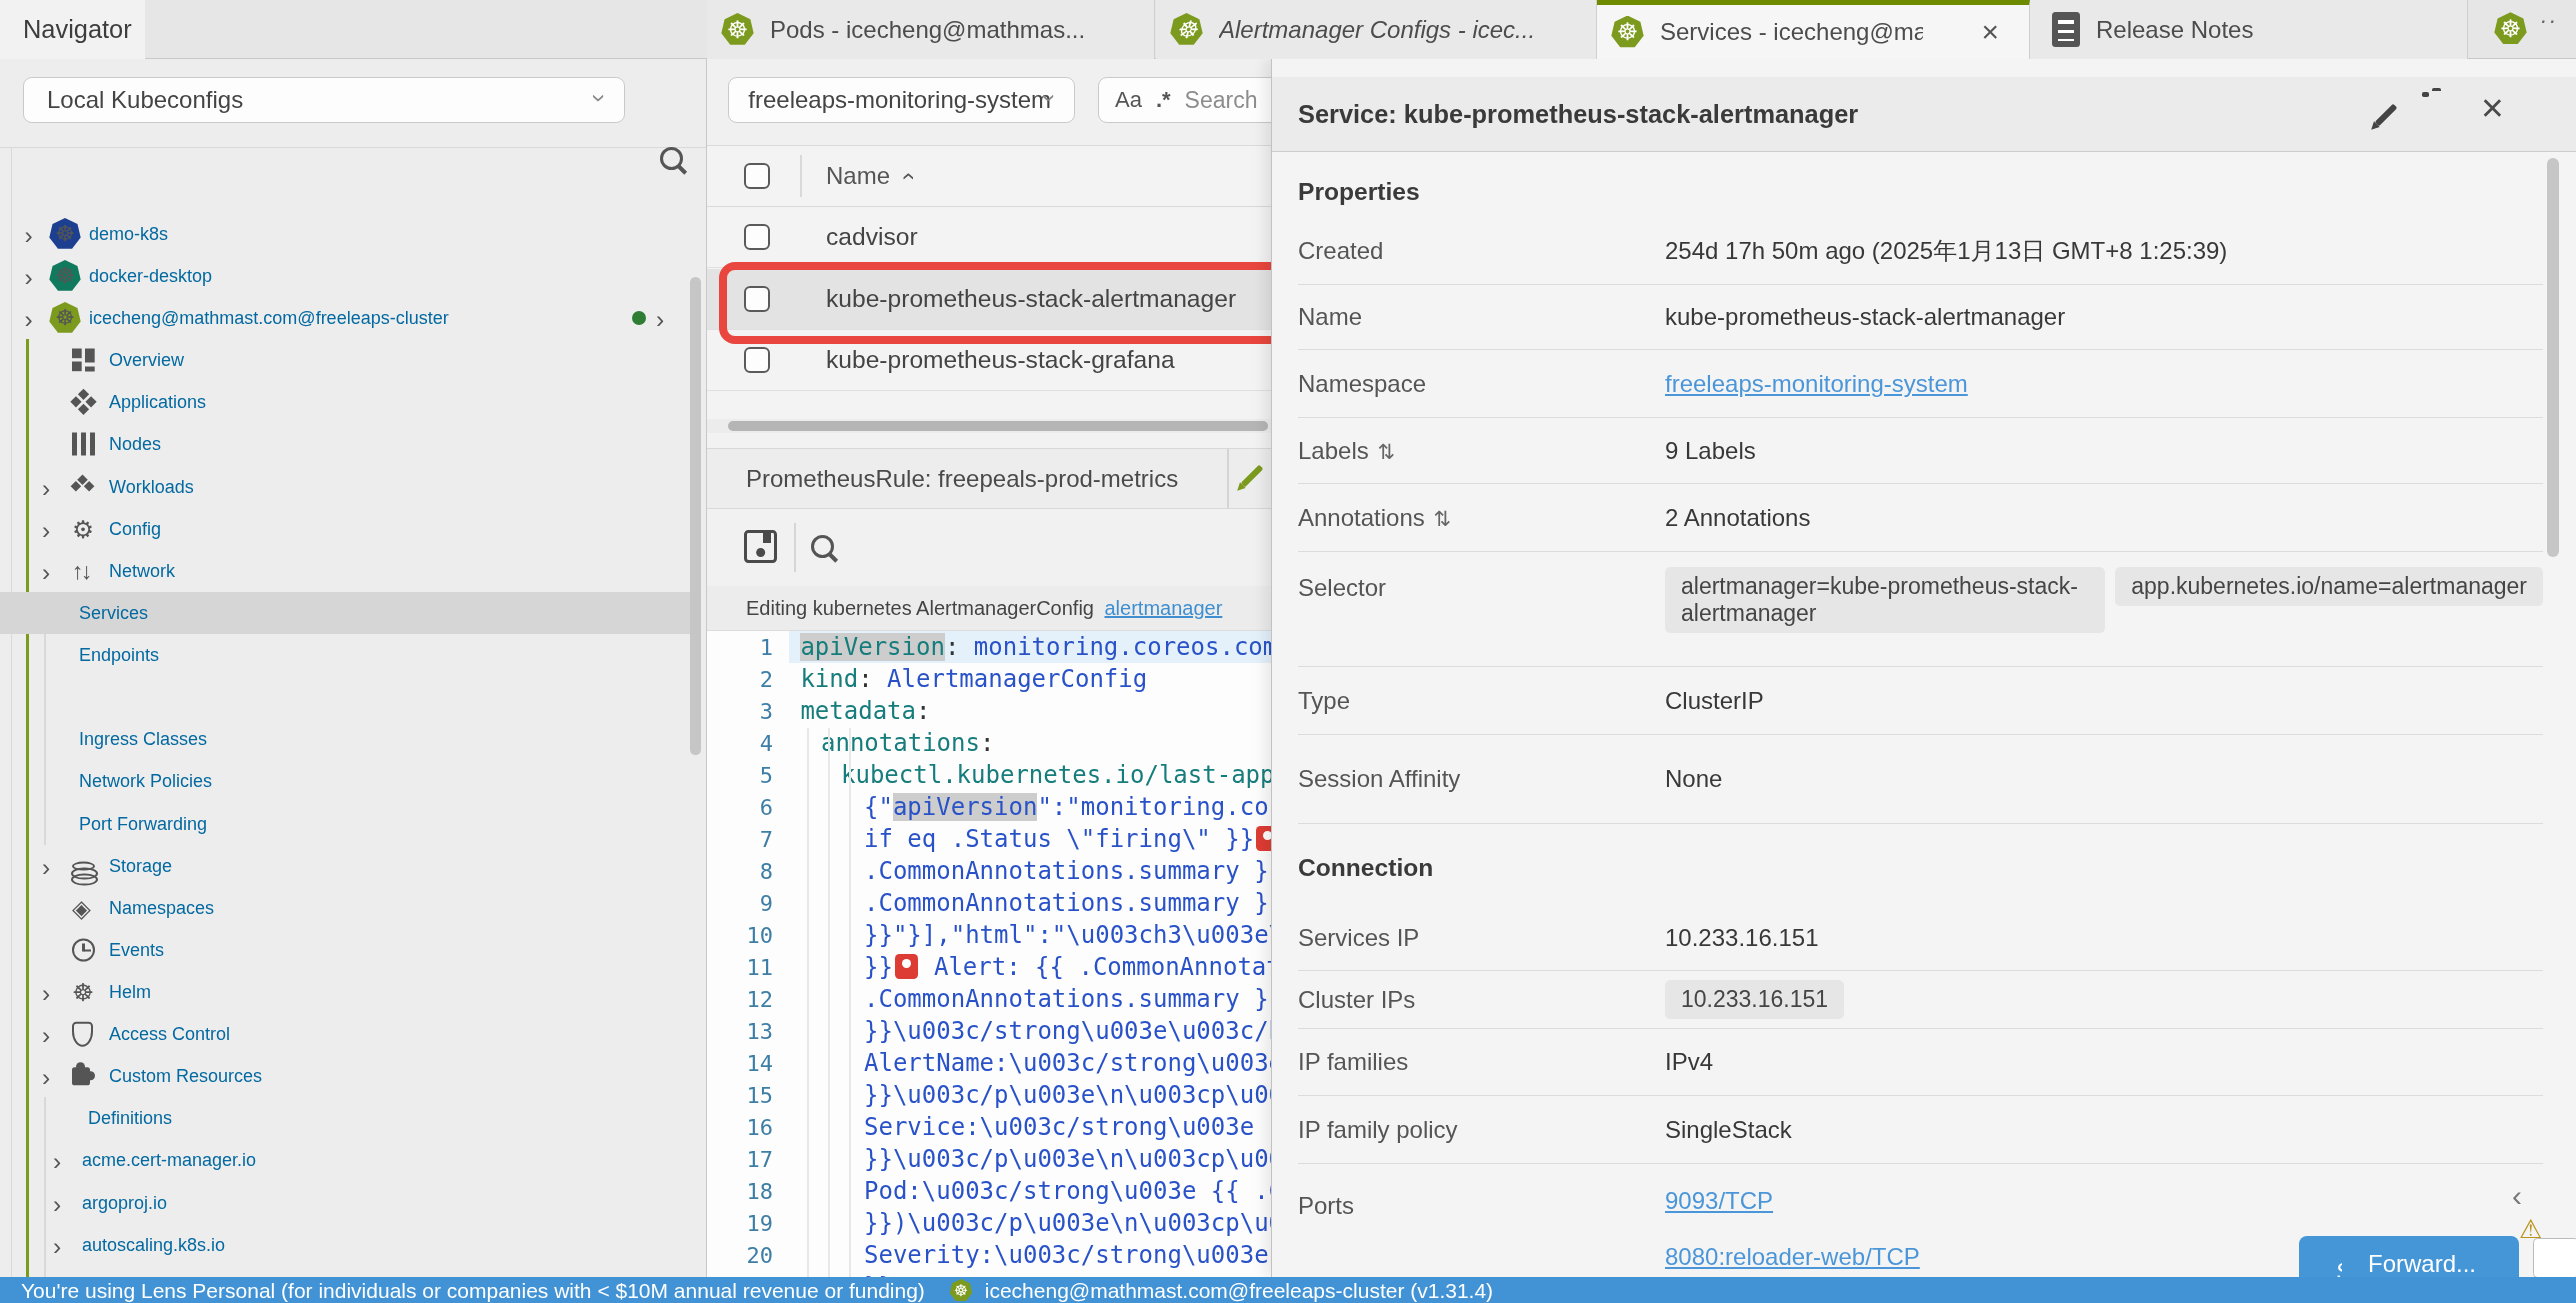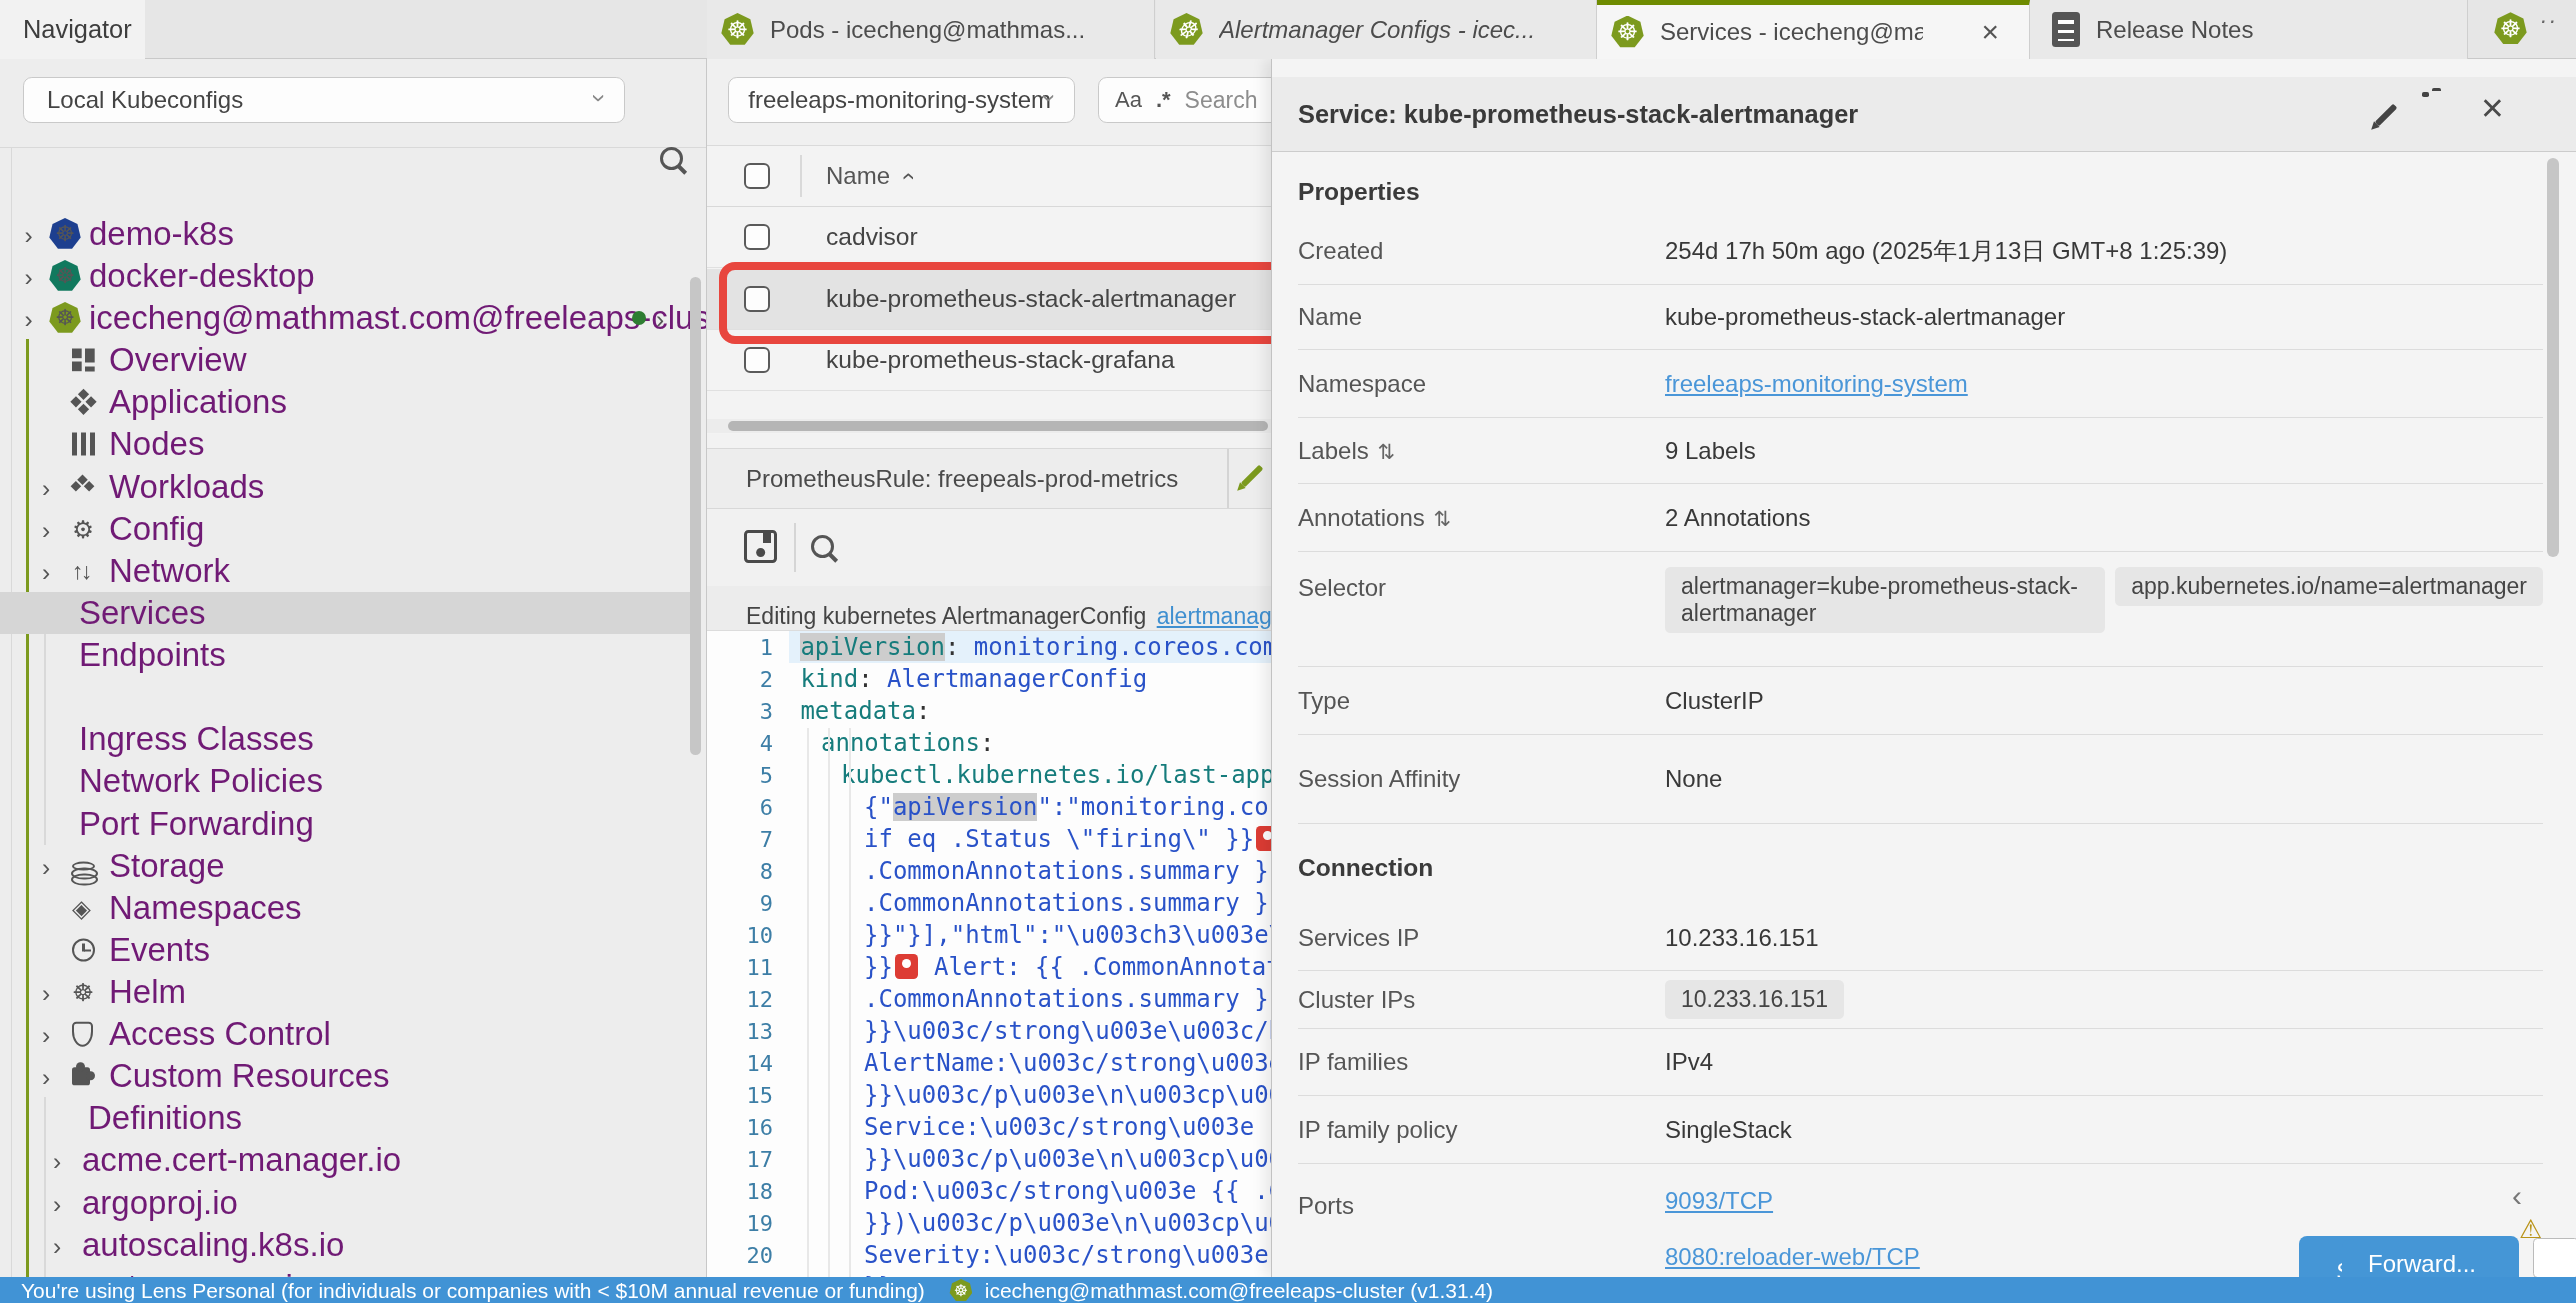--- a/index.html
+++ b/index.html
@@ -30,21 +30,21 @@
   .kubeconfig-select { left:23px; top:18.4px; width:602px; padding-left:23px; }
   .chev { display:inline-block; font-size:26px; color:#888; line-height:1; transform-origin:50% 50%; }
   .chev.down { transform:rotate(90deg); }
   .chev.tree { color:#555; font-size:24.6px; }
   .sel-chev { position:absolute; right:19.3px; top:7px; }
   .mag { display:inline-block; width:23px; height:23px; border:3.5px solid #555; border-radius:50%; position:relative; }
   .mag::after { content:""; position:absolute; width:3.5px; height:11.4px; background:#555; transform:rotate(-45deg); bottom:-8.8px; right:-3.5px; }
   .side-search { position:absolute; left:660px; top:88px; }
   .tree { position:absolute; left:0; top:89px; right:0; bottom:0; }
   .titem { position:absolute; left:0; width:697px; height:42px; }
-  .titem .tlabel { position:absolute; top:50%; transform:translateY(-50%); font-size:33px; color:#701a75; white-space:nowrap; }
+  .titem .tlabel { position:absolute; top:50%; transform:translateY(-50%); font-size:18px; color:#0369a1; white-space:nowrap; }
   .titem .ticon { position:absolute; top:50%; transform:translateY(-50%); color:#555; }
   .titem .tchev { position:absolute; top:50%; transform:translateY(-50%); }
   .titem.sel { background:#d6d6d6; }
   .lvl1 .tchev { left:24.6px; } .lvl1 .ticon { left:49px; } .lvl1 .tlabel { left:89px; }
   .lvl2 .tchev { left:42px; } .lvl2 .ticon { left:72px; } .lvl2 .tlabel { left:109px; }
   .lvl3 .tlabel { left:79px; }
   .lvl3d .tlabel { left:88px; }
   .lvl3c .tchev { left:53px; } .lvl3c .tlabel { left:82px; }
   .mini-k8s { width:32px; height:32px; font-size:22px; }
   .statusdot { position:absolute; left:632px; top:50%; transform:translateY(-50%); width:14px; height:14px; border-radius:50%; background:#2e7d32; }
@@ -105,21 +105,21 @@
   .rule-header .vsep { position:absolute; left:520px; top:0; bottom:0; width:1.8px; background:#d4d4d4; }
   .pencil { display:inline-block; width:6.1px; height:26px; background:currentColor; border-radius:1.8px; transform:rotate(45deg); position:relative; }
   .pencil::after { content:""; position:absolute; bottom:-8px; left:-0.9px; border-left:4px solid transparent; border-right:4px solid transparent; border-top:8px solid currentColor; }
   .rule-pencil { position:absolute; left:542px; top:14px; color:#7c9a1e; }
   .edit-toolbar { position:absolute; left:707px; top:509px; width:564px; height:77px; background:#f1f1f1; z-index:1; }
   .floppy { position:absolute; left:37px; top:21px; width:33px; height:33px; border:3.5px solid #4a4a4a; border-radius:4.4px; }
   .floppy::before { content:""; position:absolute; top:-0.9px; right:2.6px; width:8px; height:10.5px; background:#4a4a4a; }
   .floppy::after { content:""; position:absolute; bottom:2.6px; left:50%; transform:translateX(-50%); width:9.7px; height:9.7px; border-radius:50%; background:#4a4a4a; }
   .edit-toolbar .vsep { position:absolute; left:87px; top:14px; bottom:14px; width:1.8px; background:#d5d5d5; }
   .edit-search { position:absolute; left:104px; top:26px; }
-  .editing-bar { position:absolute; left:707px; top:586px; width:564px; height:45px; background:#ececec; border-bottom:1.8px solid #dcdcdc; display:flex; align-items:flex-end; padding-left:39px; font-size:23px; color:#444; white-space:nowrap; overflow:hidden; z-index:1; }
+  .editing-bar { position:absolute; left:707px; top:586px; width:564px; height:45px; background:#ececec; border-bottom:1.8px solid #dcdcdc; display:flex; align-items:center; padding-left:39px; font-size:20px; color:#444; white-space:nowrap; overflow:hidden; z-index:1; }
   .editing-bar a { color:#3f8fd0; text-decoration:underline; margin-left:10.5px; }
 
   .editor { position:absolute; left:707px; top:631px; width:564px; bottom:27px; background:#fdfdfd; overflow:hidden; z-index:1; }
   .eline { display:flex; height:32px; align-items:center; white-space:pre; }
   .eline .ln { width:82px; flex:0 0 82px; text-align:right; padding-right:16px; font-family:"DejaVu Sans Mono",monospace; font-size:22px; color:#3d7ea6; }
   .eline .code { font-family:"DejaVu Sans Mono",monospace; font-size:24px; }
   .ind0 { padding-left:11.4px; } .ind1 { padding-left:32px; } .ind2 { padding-left:52px; } .ind3 { padding-left:75px; }
   .eline.cur { background:linear-gradient(to right,#fdfdfd 82px,#e4f1fb 82px); }
   .tok-key { color:#167c7c; } .tok-val { color:#2952c8; } .tok-p { color:#333; }
   .tok-hl { background:#cdcdcd; }

